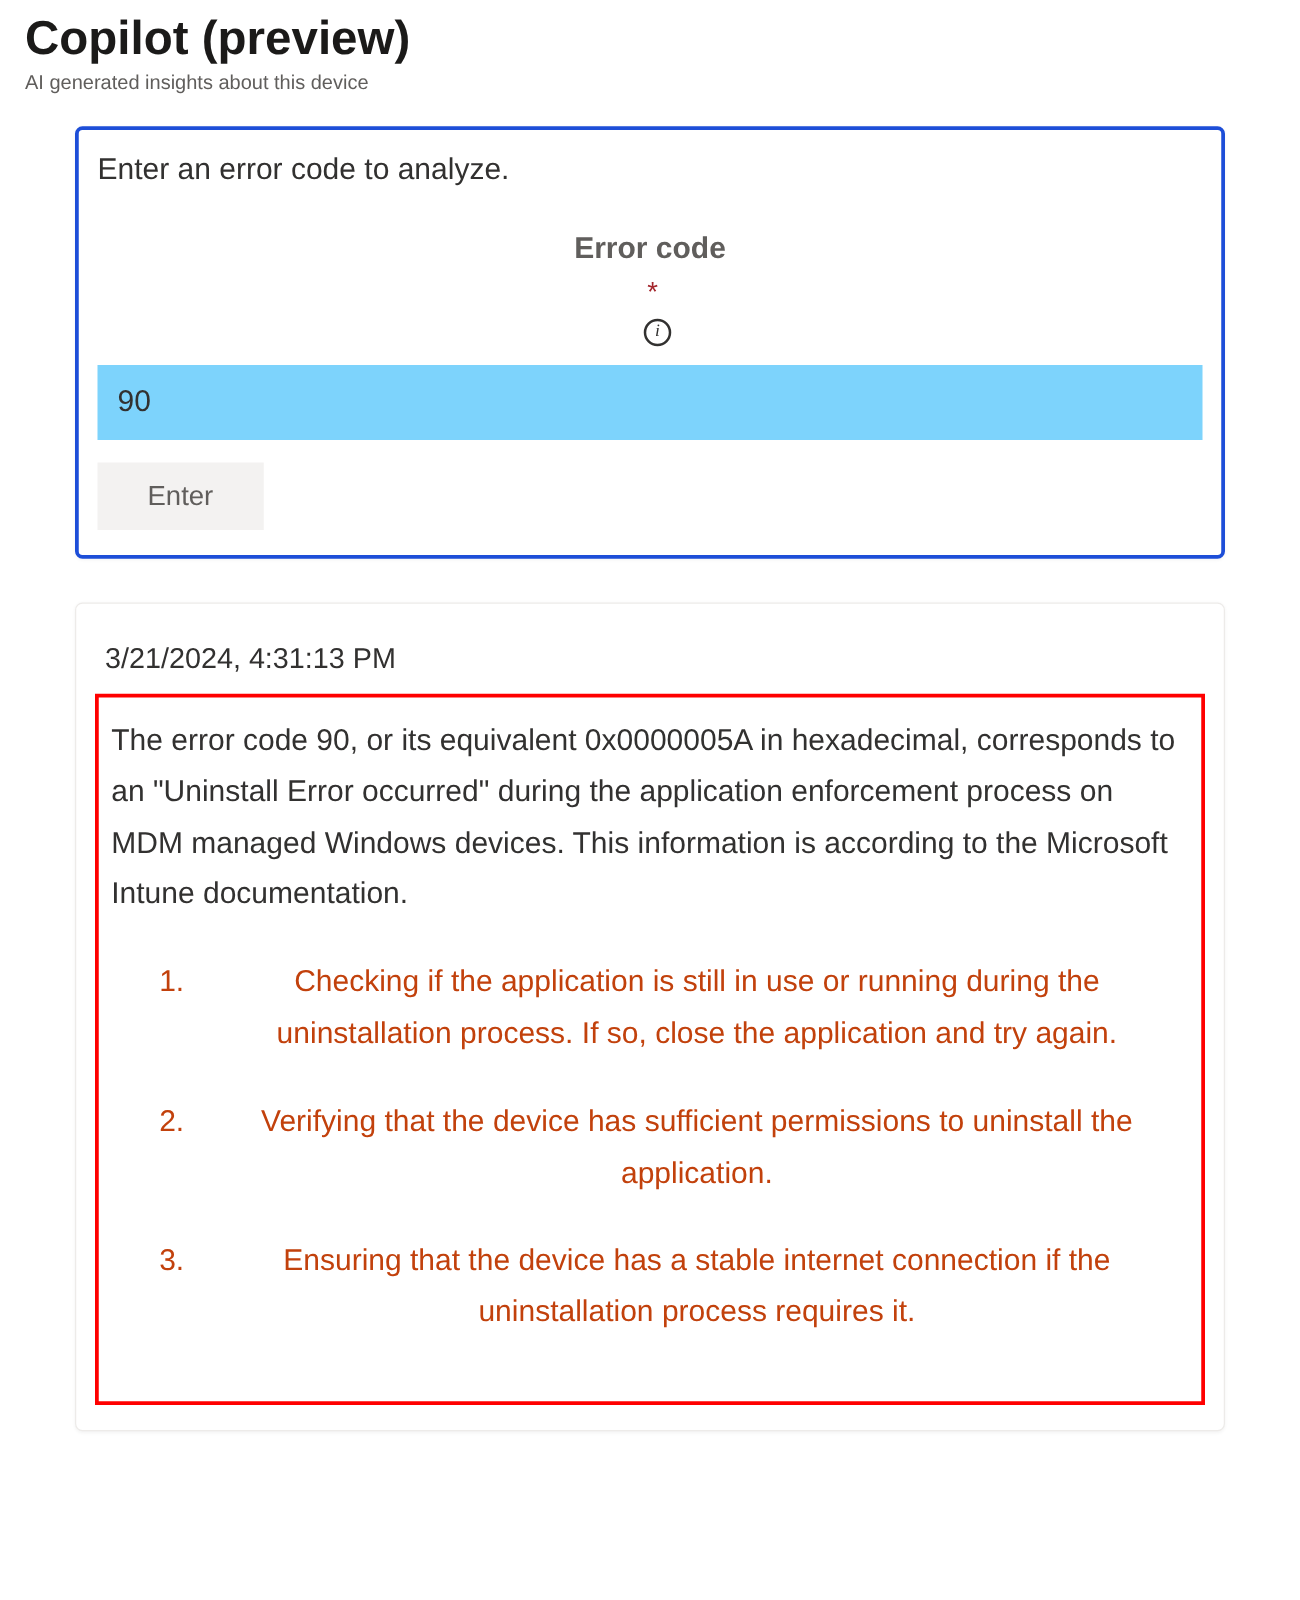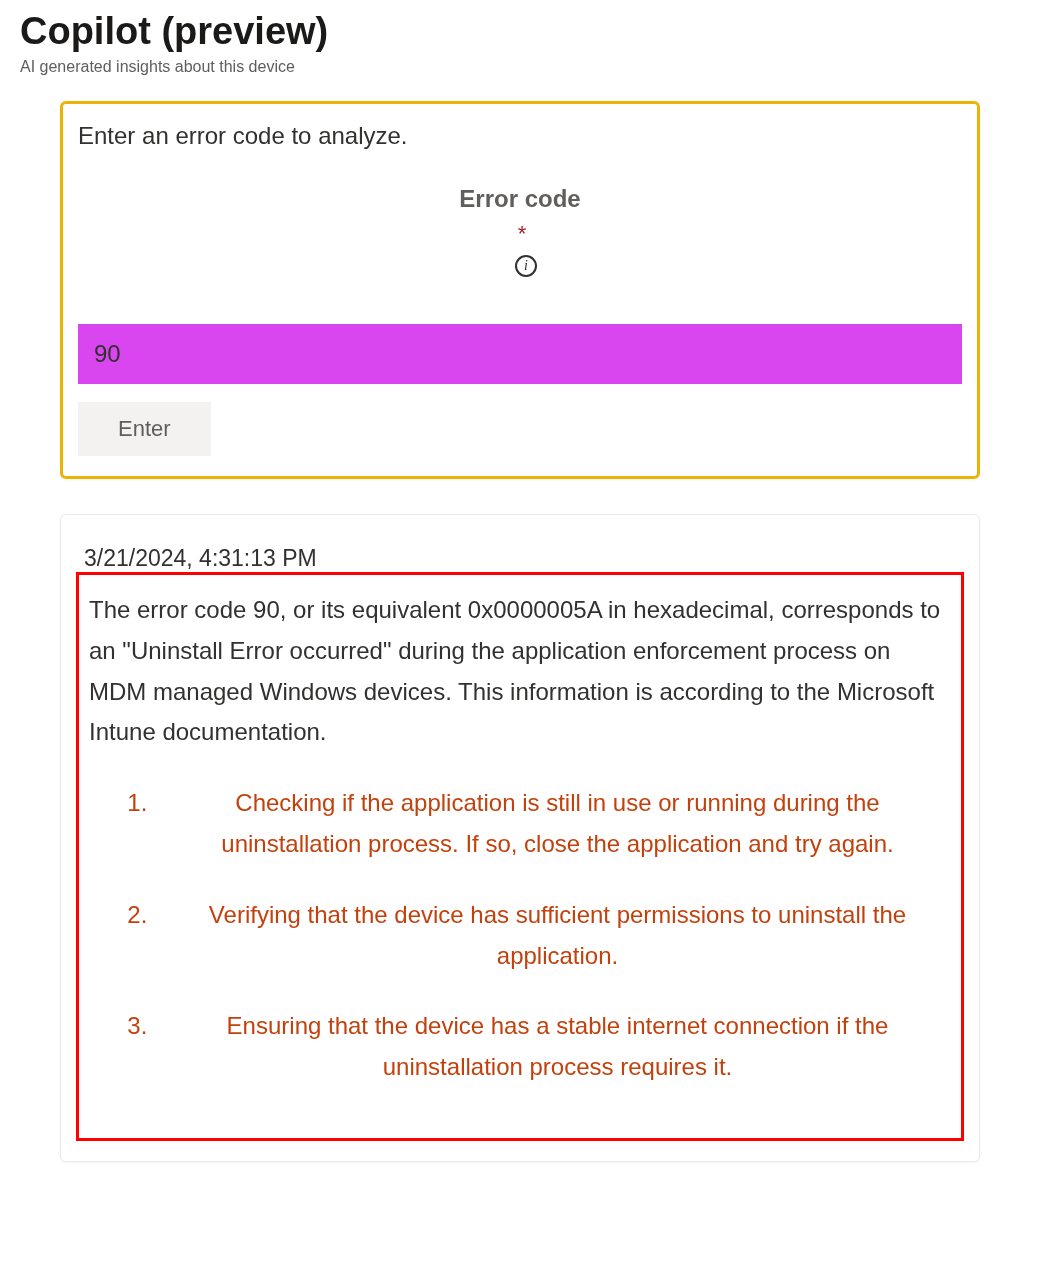--- a/index.html
+++ b/index.html
@@ -29,21 +29,21 @@
       padding: 0 20px 25px 20px;
     }
     .card {
       background: #ffffff;
       border: 1px solid #edebe9;
       border-radius: 6px;
       margin: 0 60px 30px 60px;
       box-shadow: 0 1px 3px rgba(0,0,0,0.05);
     }
     .input-card {
-      border: 3px solid #eab308;
+      border: 3px solid #1d4ed8;
       padding: 18px 15px 20px 15px;
       margin-bottom: 35px;
     }
     .prompt-text {
       font-size: 24px;
       color: #323130;
       margin-bottom: 35px;
     }
     .field-label-row {
       display: flex;
@@ -71,45 +71,45 @@
       align-items: center;
       justify-content: center;
       font-size: 14px;
       font-family: Georgia, serif;
       font-style: italic;
       color: #323130;
       margin-left: 12px;
     }
     .input-field {
       width: 100%;
-      background: #d946ef;
+      background: #7dd3fc;
       border: none;
       padding: 16px 16px;
       font-size: 24px;
       color: #323130;
       font-family: inherit;
       outline: none;
       margin-bottom: 18px;
-      margin-top: 32px;
     }
     .submit-button {
       background: #f3f2f1;
       border: none;
       padding: 14px 40px;
       font-size: 22px;
       color: #605e5c;
       font-family: inherit;
       cursor: pointer;
     }
     .response-card {
       padding: 30px 15px 20px 15px;
     }
     .timestamp {
       font-size: 23px;
       color: #323130;
+      margin-bottom: 15px;
       padding-left: 8px;
     }
     .response-body {
       border: 3px solid #ff0000;
       padding: 15px 10px 20px 10px;
     }
     .response-paragraph {
       font-size: 24px;
       color: #323130;
       line-height: 1.7;

